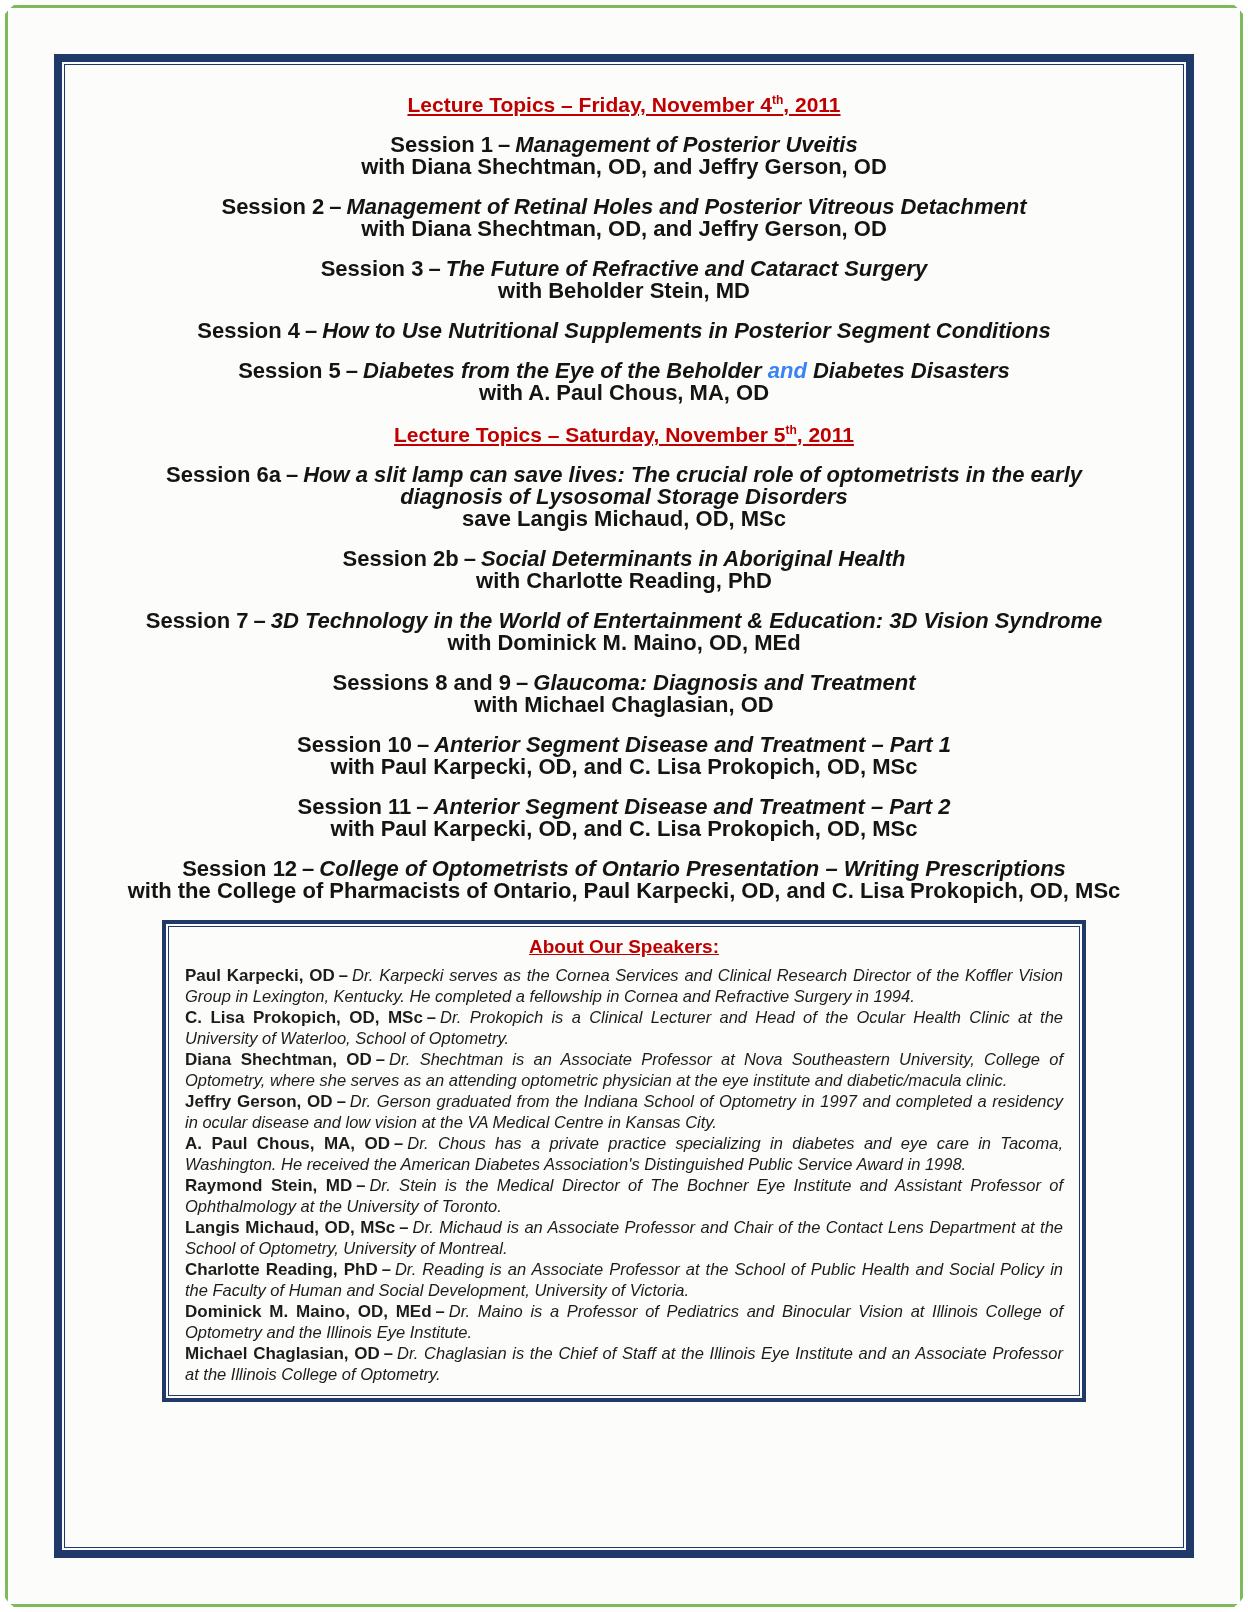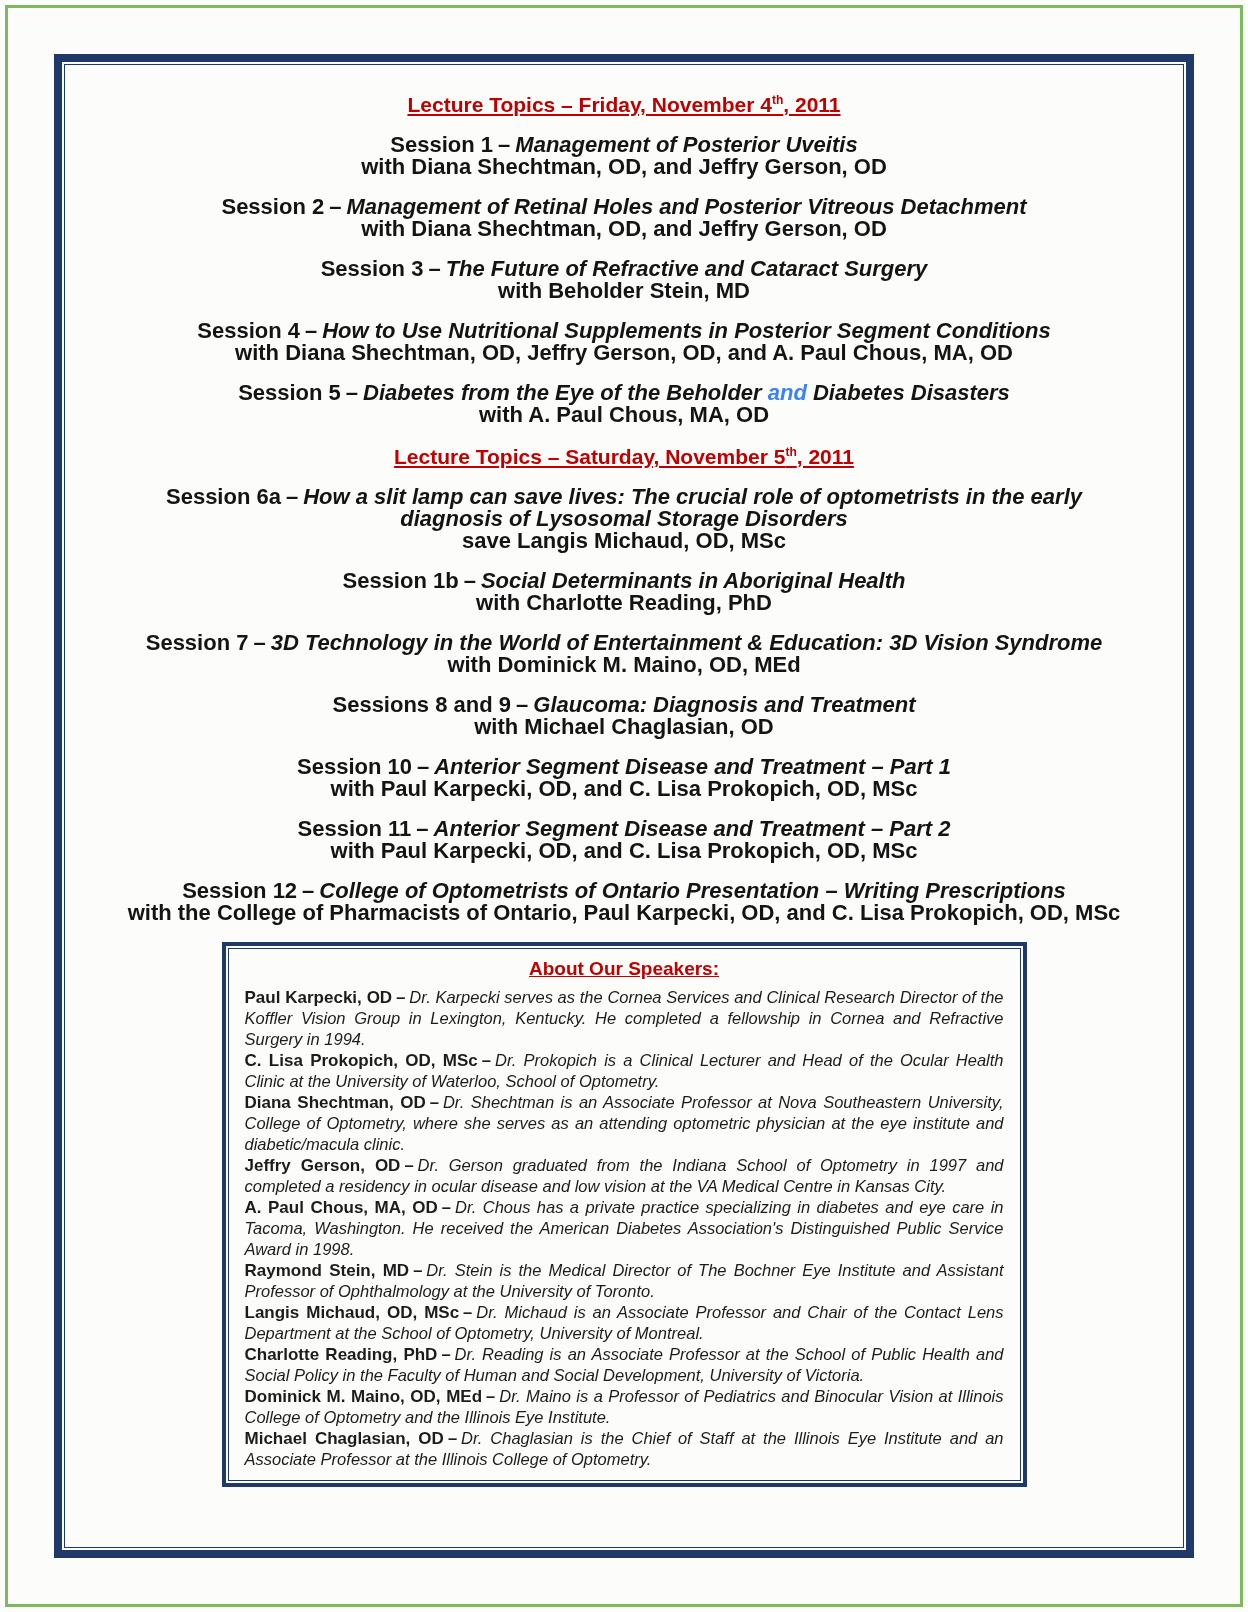--- a/index.html
+++ b/index.html
@@ -7,20 +7,21 @@
   body {
     width: 1248px; height: 1612px;
     background: #ffffff;
     font-family: "Liberation Sans", sans-serif;
   }
   .page {
     position: relative;
     width: 1248px; height: 1612px;
     background: #FCFCFA;
     overflow: hidden;
+    border-radius: 31px;
   }
   .green-frame {
     position: absolute; inset: 5px;
     border: 3px solid #7FB95E;
     pointer-events: none;
   }
   .navy-frame {
     position: absolute; inset: 54px;
     border: 8px solid #1F3A68;
     box-shadow: inset 0 0 0 2px #FCFCFA, inset 0 0 0 3px #1F3A68;
@@ -48,21 +49,21 @@
     margin: 0 0 18px;
     color: #141414;
   }
   .s-label { font-style: normal; }
   .s-dash { margin: 0 5px; }
   .s-title { font-style: italic; }
   .s-and { color: #3b82f6; }
   .with-line { font-style: normal; }
   
   .speakers-outer {
-    width: 805px;
+    width: 924px;
     margin: 8px auto 0;
     border: 4px solid #1F3A68;
     padding: 2px;
     background: #FCFCFA;
   }
   .speakers-inner {
     border: 1px solid #1F3A68;
     padding: 8px 16px 10px;
   }
   .speakers-heading {
@@ -101,35 +102,34 @@
           <div class="session">
             <div class="session-line"><span class="s-label">Session 2</span><span class="s-dash">–</span><span class="s-title">Management of Retinal Holes and Posterior Vitreous Detachment</span></div>
             <div class="with-line">with Diana Shechtman, OD, and Jeffry Gerson, OD</div>
           </div>
           <div class="session">
             <div class="session-line"><span class="s-label">Session 3</span><span class="s-dash">–</span><span class="s-title">The Future of Refractive and Cataract Surgery</span></div>
             <div class="with-line">with Beholder Stein, MD</div>
           </div>
           <div class="session">
             <div class="session-line"><span class="s-label">Session 4</span><span class="s-dash">–</span><span class="s-title">How to Use Nutritional Supplements in Posterior Segment Conditions</span></div>
-            <div class="with-line">with Diana Shechtman, OD, Jeffry Gerson, OD, and A. Paul Chous, MA, OD</div>
           </div>
           <div class="session">
             <div class="session-line"><span class="s-label">Session 5</span><span class="s-dash">–</span><span class="s-title"><span>Diabetes from the Eye of the Beholder </span><span class="s-and">and</span><span> Diabetes Disasters</span></span></div>
             <div class="with-line">with A. Paul Chous, MA, OD</div>
           </div>
         </section>
         <section class="day-section">
           <div class="day-heading"><span class="heading-text"><span>Lecture Topics – Saturday, November 5</span><sup>th</sup><span>, 2011</span></span></div>
           <div class="session">
             <div class="session-line"><span class="s-label">Session 6a</span><span class="s-dash">–</span><span class="s-title">How a slit lamp can save lives: The crucial role of optometrists in the early diagnosis of Lysosomal Storage Disorders</span></div>
             <div class="with-line">save Langis Michaud, OD, MSc</div>
           </div>
           <div class="session">
-            <div class="session-line"><span class="s-label">Session 1b</span><span class="s-dash">–</span><span class="s-title">Social Determinants in Aboriginal Health</span></div>
+            <div class="session-line"><span class="s-label">Session 2b</span><span class="s-dash">–</span><span class="s-title">Social Determinants in Aboriginal Health</span></div>
             <div class="with-line">with Charlotte Reading, PhD</div>
           </div>
           <div class="session">
             <div class="session-line"><span class="s-label">Session 7</span><span class="s-dash">–</span><span class="s-title">3D Technology in the World of Entertainment &amp; Education: 3D Vision Syndrome</span></div>
             <div class="with-line">with Dominick M. Maino, OD, MEd</div>
           </div>
           <div class="session">
             <div class="session-line"><span class="s-label">Sessions 8 and 9</span><span class="s-dash">–</span><span class="s-title">Glaucoma: Diagnosis and Treatment</span></div>
             <div class="with-line">with Michael Chaglasian, OD</div>
           </div>

